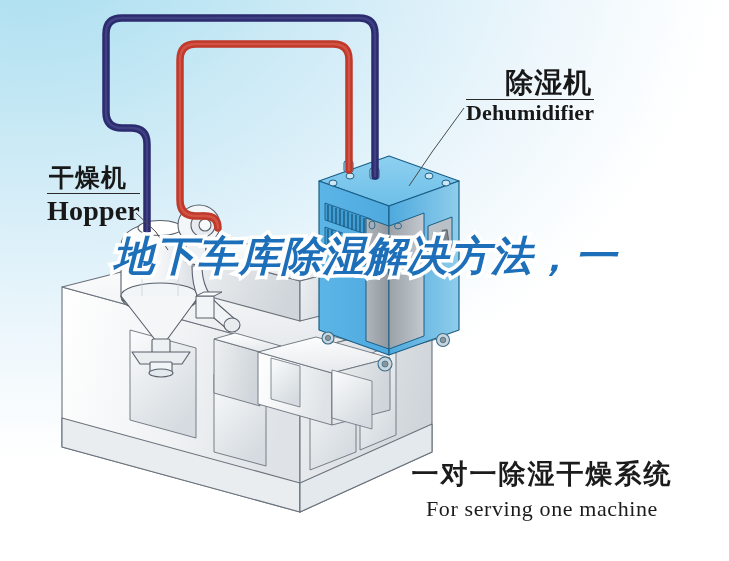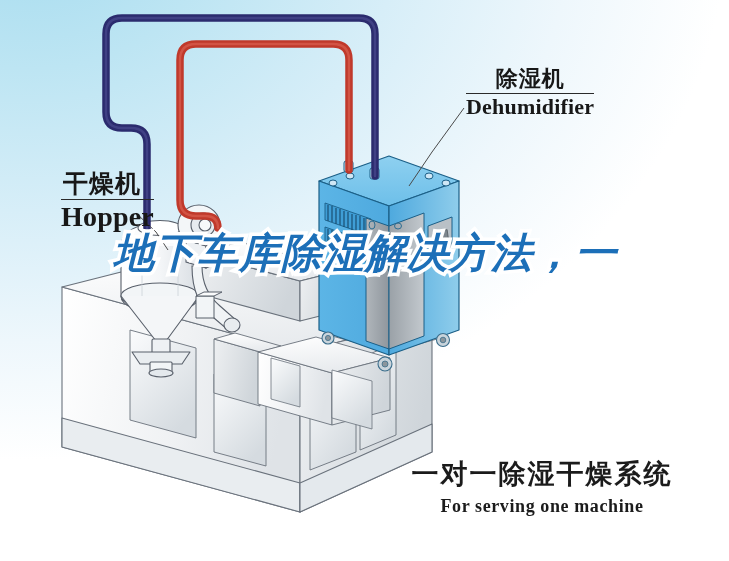--- a/index.html
+++ b/index.html
@@ -48,45 +48,45 @@
     width: 100%;
   }
   .callout .en {
     font-family: "Liberation Serif", "DejaVu Serif", serif;
     font-size: 28px;
     font-weight: 700;
     display: block;
     padding-top: 2px;
     letter-spacing: 0.2px;
   }
-  #callout-hopper { left: 47px; top: 171px; margin-left: 14px; }
+  #callout-hopper { left: 47px; top: 165px; }
   #callout-dehu  { left: 466px; top: 68px; }
-  #callout-dehu .cn { font-size: 22px; text-align: center; }
+  #callout-dehu .cn { font-size: 28px; text-align: right; }
   #callout-dehu .en { font-size: 22px; text-align: left; }
 
   
   #caption {
     position: absolute;
     left: 396px;
     top: 456px;
     width: 292px;
     text-align: center;
     color: #1b1b1b;
   }
   #caption .cn {
     font-family: "DejaVu Sans", "Liberation Sans", sans-serif;
     font-size: 27px;
     font-weight: 700;
     letter-spacing: 2px;
     display: block;
   }
   #caption .en {
     font-family: "Liberation Serif", "DejaVu Serif", serif;
-    font-size: 18px;
-    font-weight: 700;
+    font-size: 22px;
+    font-weight: 400;
     letter-spacing: 0.6px;
     display: block;
     padding-top: 4px;
   }
 
   
   #headline {
     position: absolute;
     left: 50px;
     top: 233px;
@@ -98,21 +98,21 @@
     font-style: italic;
     line-height: 1.16;
     letter-spacing: 1px;
     color: #1c6fb8;
     -webkit-text-stroke: 7px #ffffff;
     paint-order: stroke fill;
     text-shadow:
       0 2px 0 rgba(255,255,255,0.9),
       2px 0 0 rgba(255,255,255,0.9);
   }
-  #headline .ln { display: block; font-family: Liberation Mono, monospace; }
+  #headline .ln { display: block; }
 </style>
 </head>
 <body>
 
 <div id="stage">
 
   <svg id="art" viewBox="0 0 729 561">
     <defs>
       <linearGradient id="gBoxTop" x1="0" y1="0" x2="0" y2="1">
         <stop offset="0" stop-color="#8ed0f0"></stop>

